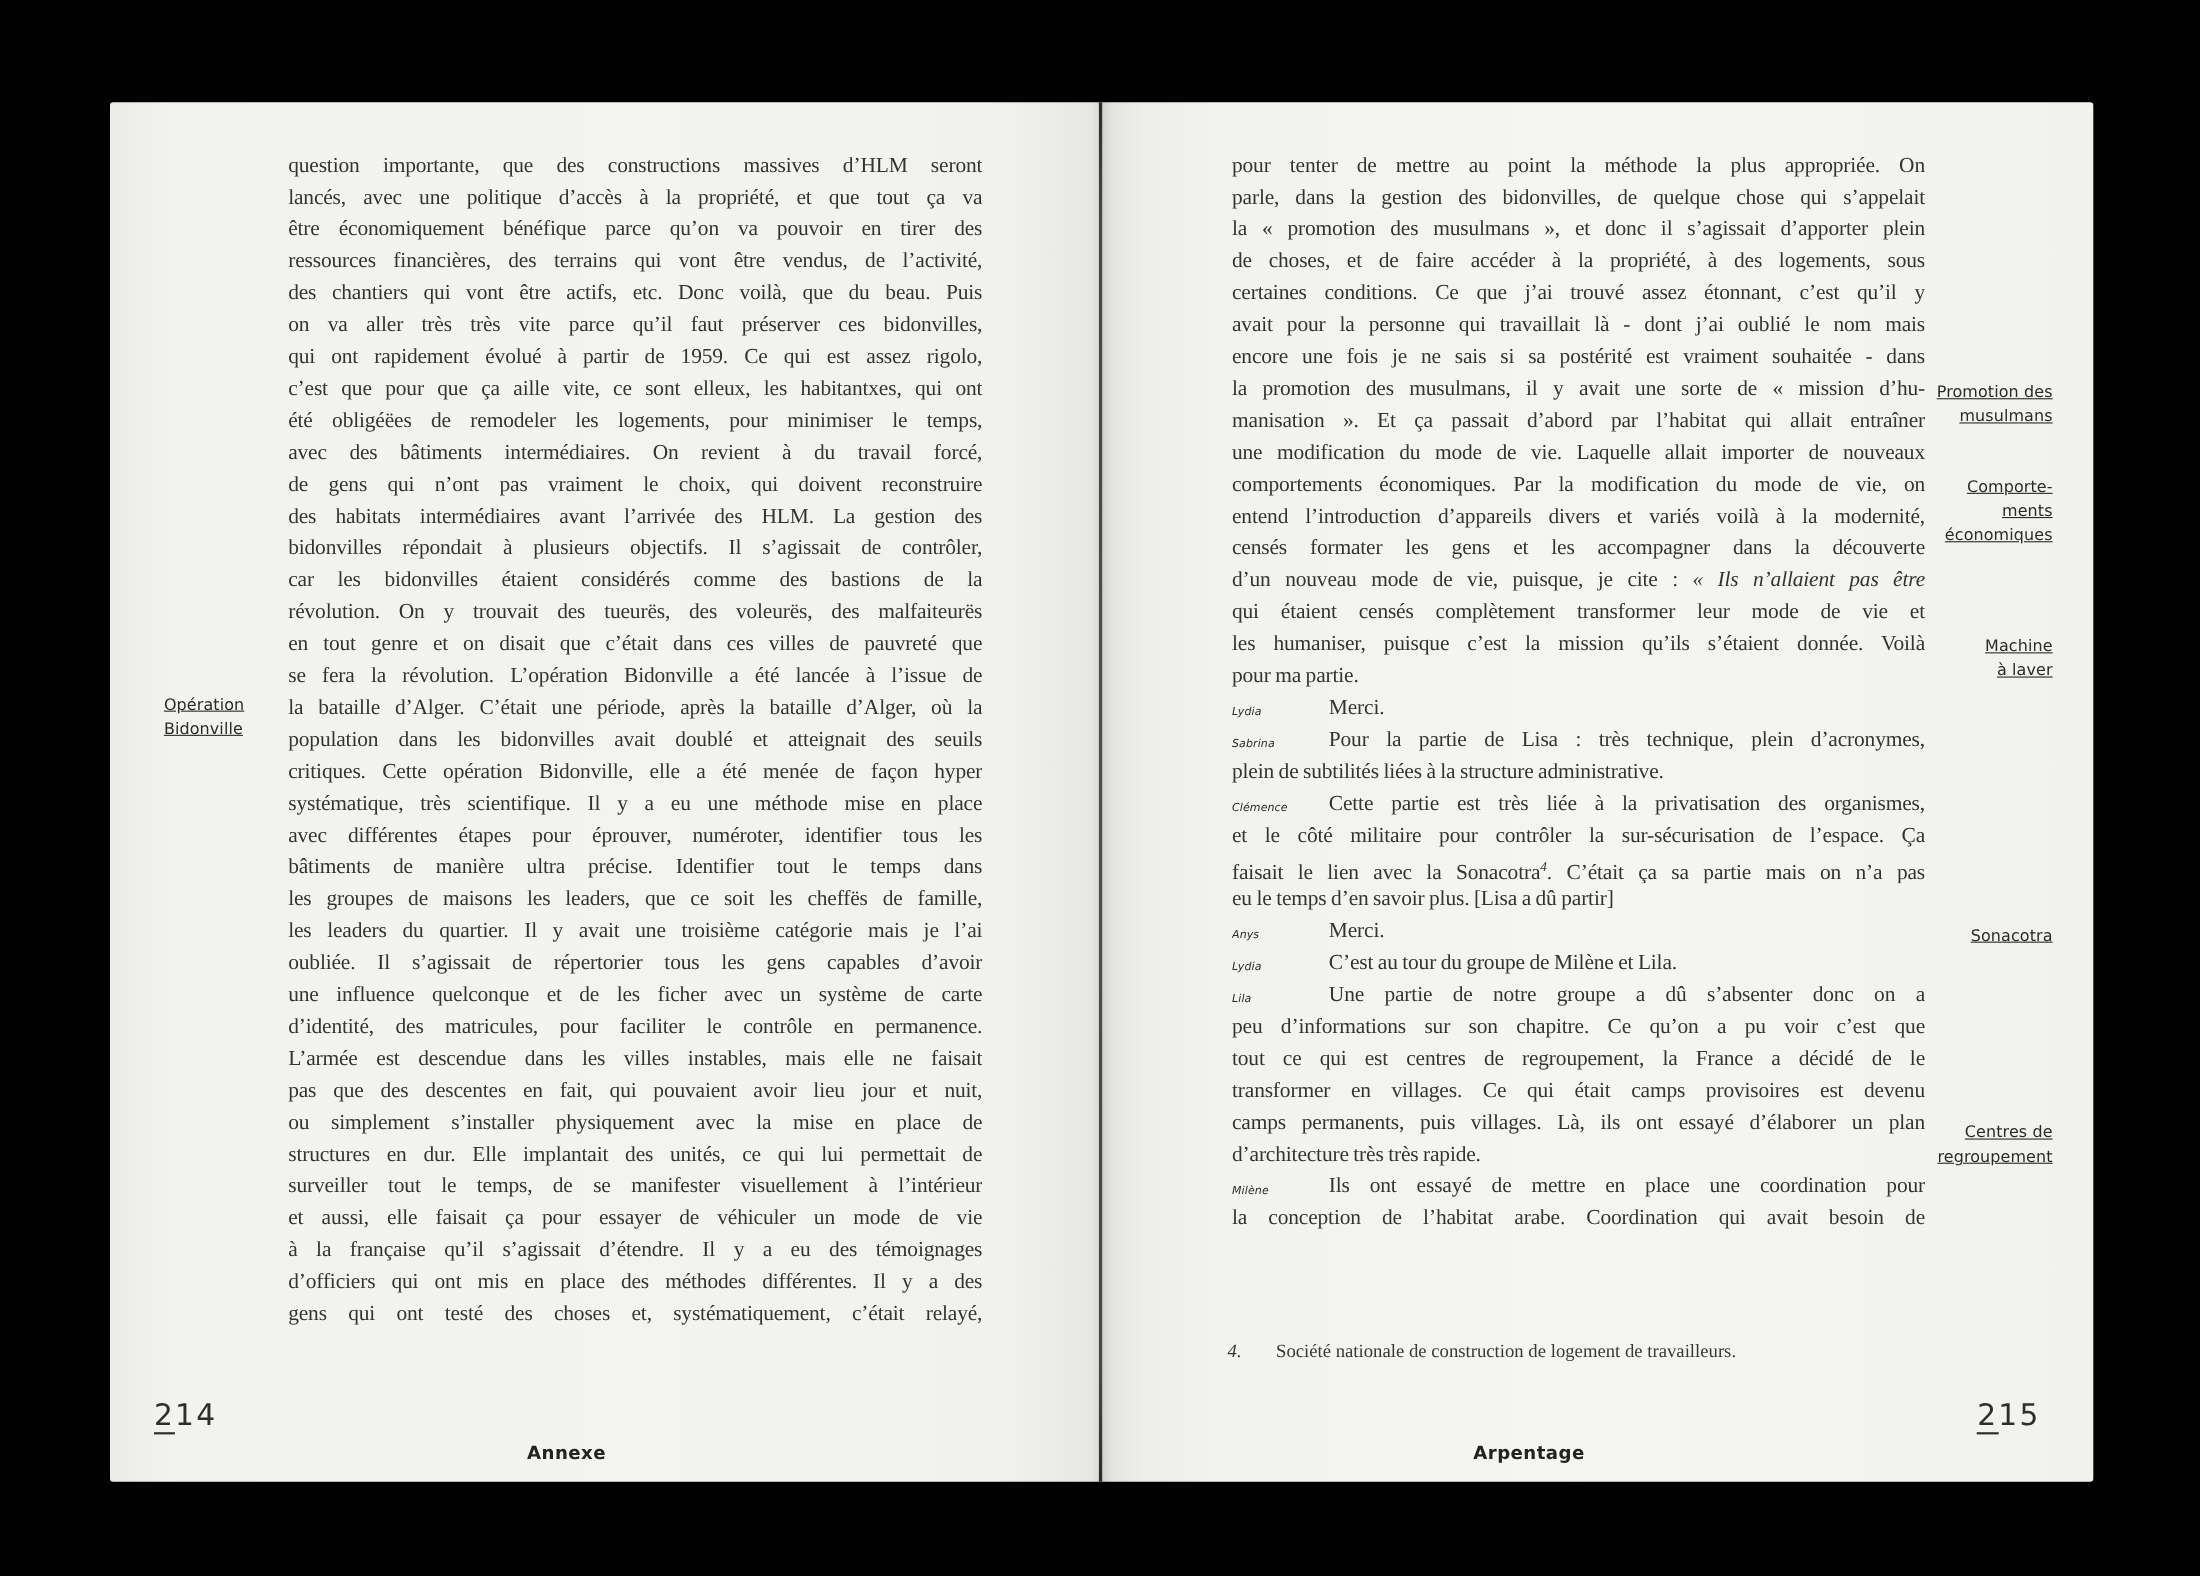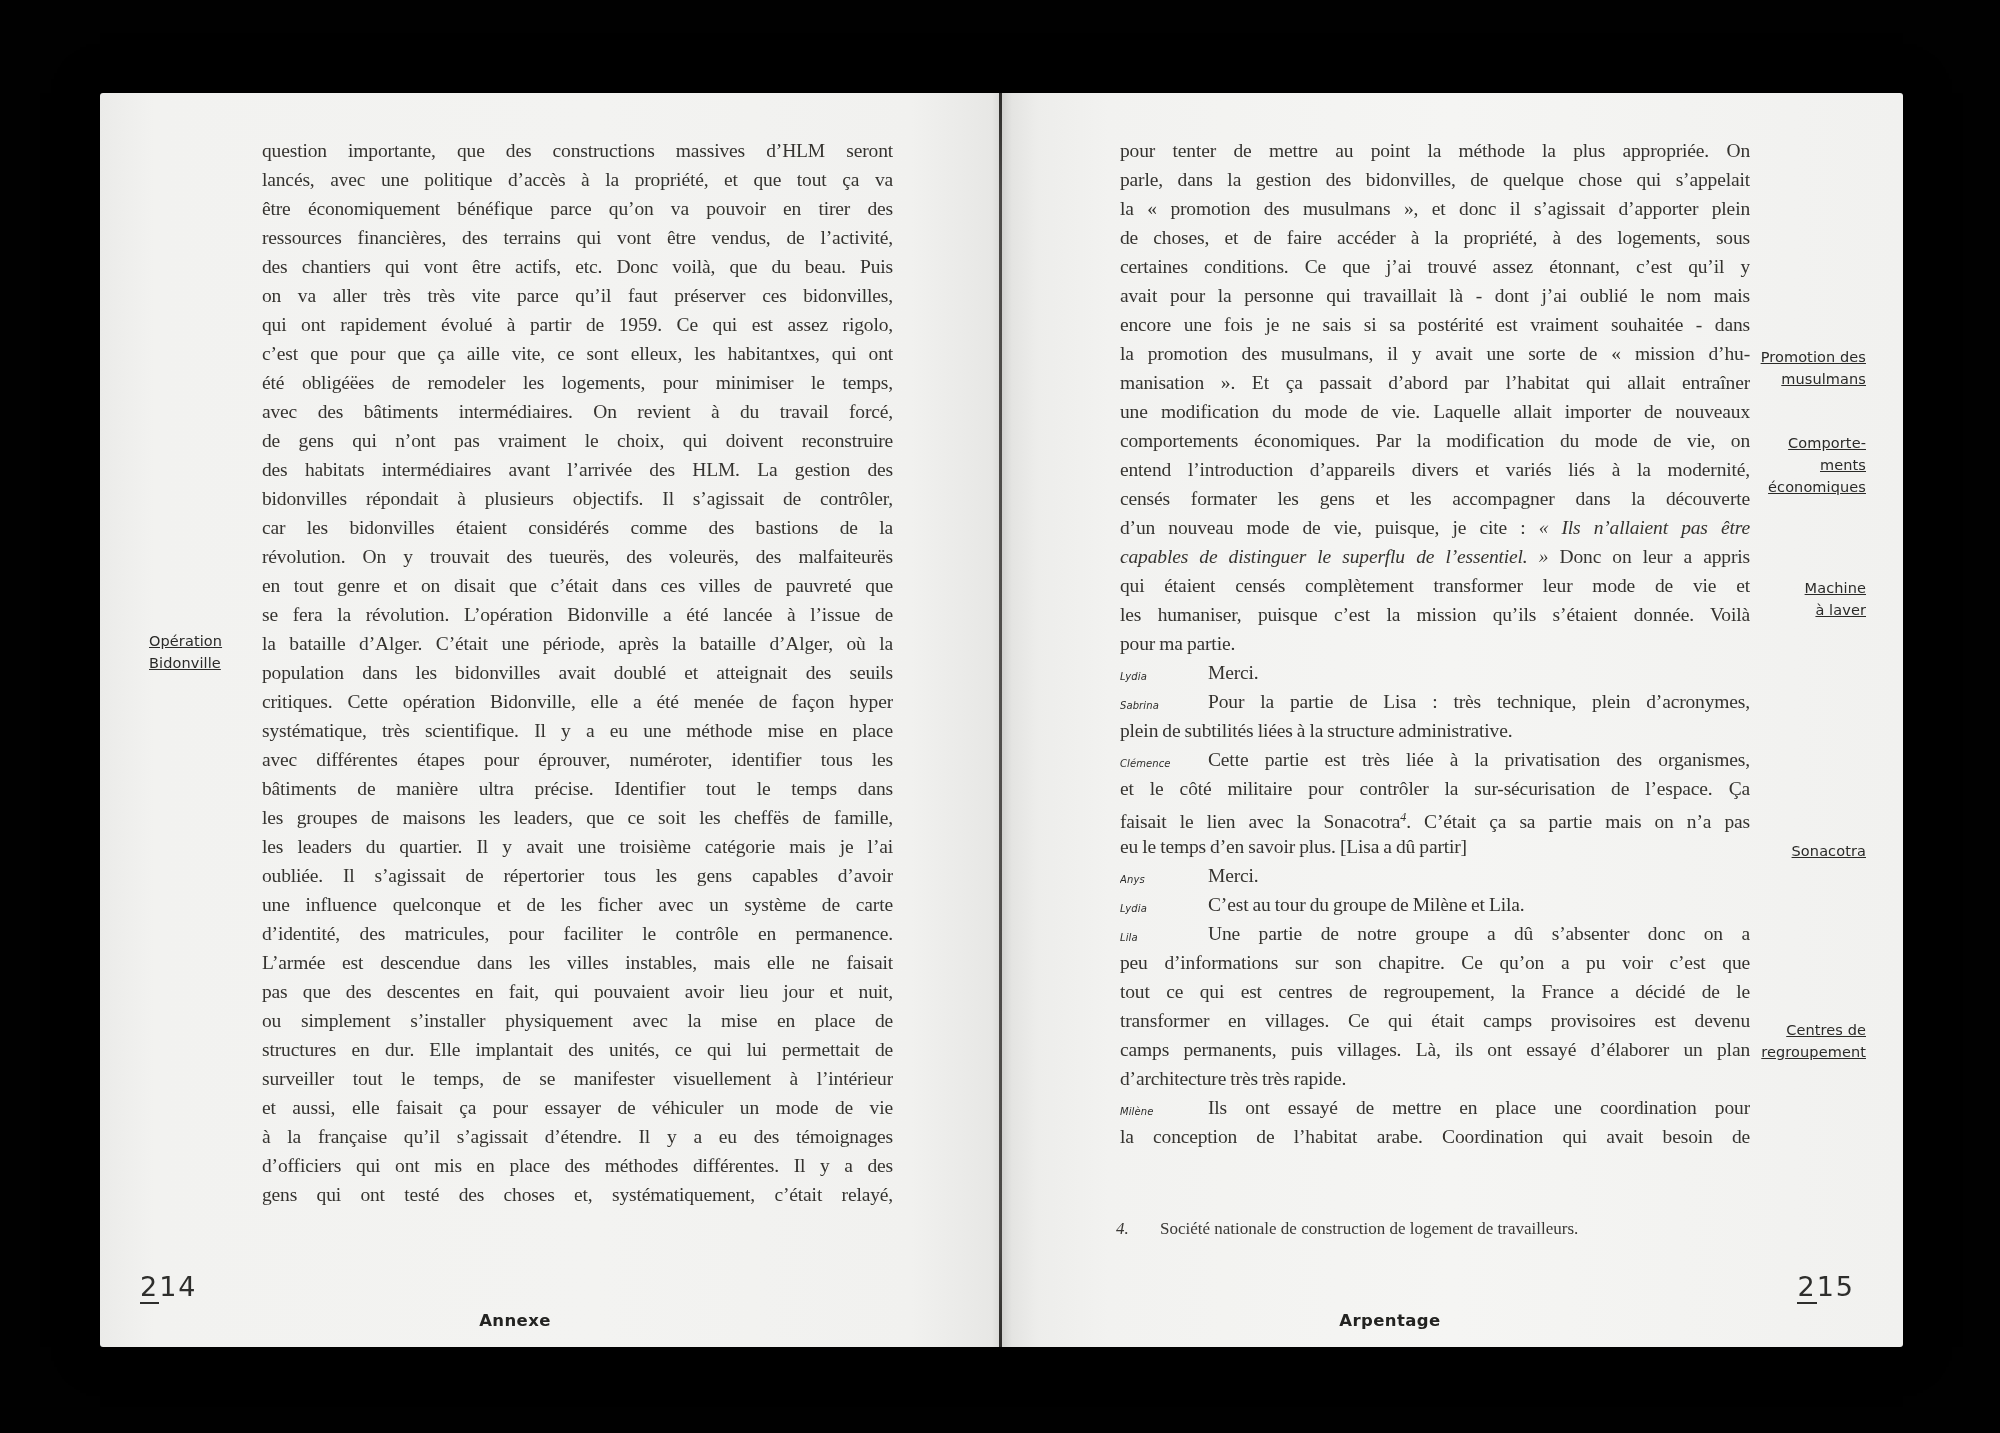--- a/index.html
+++ b/index.html
@@ -130,24 +130,23 @@
           <div class="tl"><span>parle, dans la gestion des bidonvilles, de quelque chose qui s’appelait</span></div>
           <div class="tl"><span>la « promotion des musulmans », et donc il s’agissait d’apporter plein</span></div>
           <div class="tl"><span>de choses, et de faire accéder à la propriété, à des logements, sous</span></div>
           <div class="tl"><span>certaines conditions. Ce que j’ai trouvé assez étonnant, c’est qu’il y</span></div>
           <div class="tl"><span>avait pour la personne qui travaillait là - dont j’ai oublié le nom mais</span></div>
           <div class="tl"><span>encore une fois je ne sais si sa postérité est vraiment souhaitée - dans</span></div>
           <div class="tl"><span>la promotion des musulmans, il y avait une sorte de « mission d’hu-</span></div>
           <div class="tl"><span>manisation ». Et ça passait d’abord par l’habitat qui allait entraîner</span></div>
           <div class="tl"><span>une modification du mode de vie. Laquelle allait importer de nouveaux</span></div>
           <div class="tl"><span>comportements économiques. Par la modification du mode de vie, on</span></div>
-          <div class="tl"><span>entend l’introduction d’appareils divers et variés liés à la modernité,</span></div>
+          <div class="tl"><span>entend l’introduction d’appareils divers et variés voilà à la modernité,</span></div>
           <div class="tl"><span>censés formater les gens et les accompagner dans la découverte</span></div>
           <div class="tl"><span>d’un nouveau mode de vie, puisque, je cite : </span><span class="it">« Ils n’allaient pas être</span></div>
-          <div class="tl"><span class="it">capables de distinguer le superflu de l’essentiel. »</span><span> Donc on leur a appris</span></div>
           <div class="tl"><span>qui étaient censés complètement transformer leur mode de vie et</span></div>
           <div class="tl"><span>les humaniser, puisque c’est la mission qu’ils s’étaient donnée. Voilà</span></div>
           <div class="tl last"><span>pour ma partie.</span></div>
           <div class="tl last speech"><span class="speaker">Lydia</span><span>Merci.</span></div>
           <div class="tl speech"><span class="speaker">Sabrina</span><span>Pour la partie de Lisa : très technique, plein d’acronymes,</span></div>
           <div class="tl last"><span>plein de subtilités liées à la structure administrative.</span></div>
           <div class="tl speech"><span class="speaker">Clémence</span><span>Cette partie est très liée à la privatisation des organismes,</span></div>
           <div class="tl"><span>et le côté militaire pour contrôler la sur-sécurisation de l’espace. Ça</span></div>
           <div class="tl"><span>faisait le lien avec la Sonacotra</span><span class="sup">4</span><span>. C’était ça sa partie mais on n’a pas</span></div>
           <div class="tl last"><span>eu le temps d’en savoir plus. [Lisa a dû partir]</span></div>

